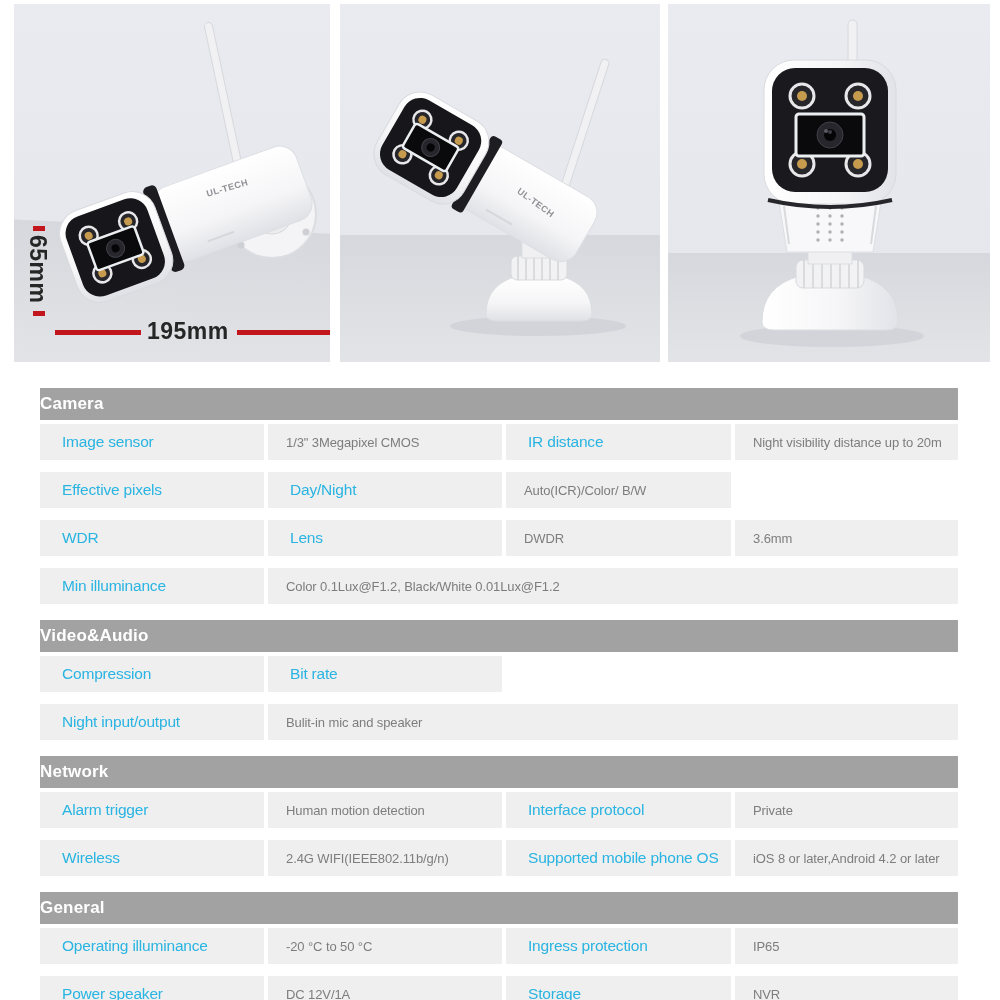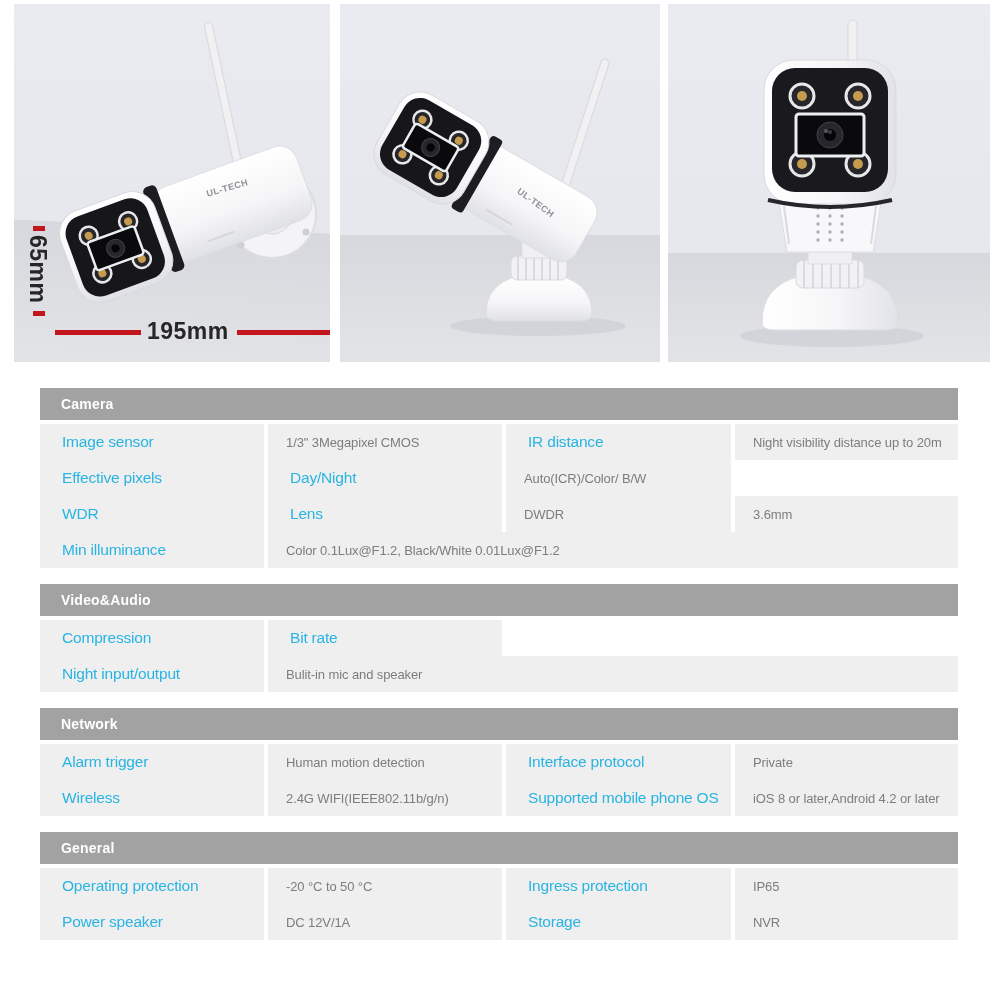--- a/index.html
+++ b/index.html
@@ -27,23 +27,23 @@
   .redmark { position:absolute; background:#c3161c; }
   .tick-top    { left:19px;  top:222px; width:12px; height:5px; }
   .tick-bottom { left:19px;  top:307px; width:12px; height:5px; }
   .line-left   { left:41px;  top:326px; width:86px; height:5px; }
   .line-right  { left:223px; top:326px; width:93px; height:5px; }
 
   
   .specs { position:absolute; top:388px; left:40px; width:918px; }
   .section { margin-bottom:16px; }
   .section-header { height:32px; background:#a2a2a2; color:#ffffff;
-                    font-size:14px; font-weight:bold; letter-spacing:0.2px;
-                    display:flex; align-items:center; padding-left:21px; margin-bottom:4px; }
-  .spec-row { display:grid; grid-template-columns:224px 234px 225px 223px; gap:4px; margin-bottom:0; }
+                    font-size:17px; font-weight:bold; letter-spacing:0.2px;
+                    display:flex; align-items:center; margin-bottom:4px; }
+  .spec-row { display:grid; grid-template-columns:224px 234px 225px 223px; gap:4px; margin-bottom:12px; }
   .cell { background:#efefef; height:36px; display:flex; align-items:center; white-space:nowrap; }
   .label { color:#29b4e2; font-size:15.5px; padding-left:22px; letter-spacing:-0.2px; }
   .value { color:#7d7d7d; font-size:13px; padding-left:18px; letter-spacing:-0.1px; }
   .span3 { grid-column:2 / 5; }
 
   
   .logo-text { font-family:"Liberation Sans", sans-serif; font-size:9px; font-weight:bold; fill:#8f8f96; letter-spacing:0.5px; }
 </style>
 </head>
 <body>
@@ -275,21 +275,21 @@
       <div class="cell label">Wireless</div>
       <div class="cell value">2.4G WIFI(IEEE802.11b/g/n)</div>
       <div class="cell label">Supported mobile phone OS</div>
       <div class="cell value">iOS 8 or later,Android 4.2 or later</div>
     </div>
   </div>
 
   <div class="section">
     <div class="section-header">General</div>
     <div class="spec-row">
-      <div class="cell label">Operating protection</div>
+      <div class="cell label">Operating illuminance</div>
       <div class="cell value">-20 °C to 50 °C</div>
       <div class="cell label">Ingress protection</div>
       <div class="cell value">IP65</div>
     </div>
     <div class="spec-row">
       <div class="cell label">Power speaker</div>
       <div class="cell value">DC 12V/1A</div>
       <div class="cell label">Storage</div>
       <div class="cell value">NVR</div>
     </div>

